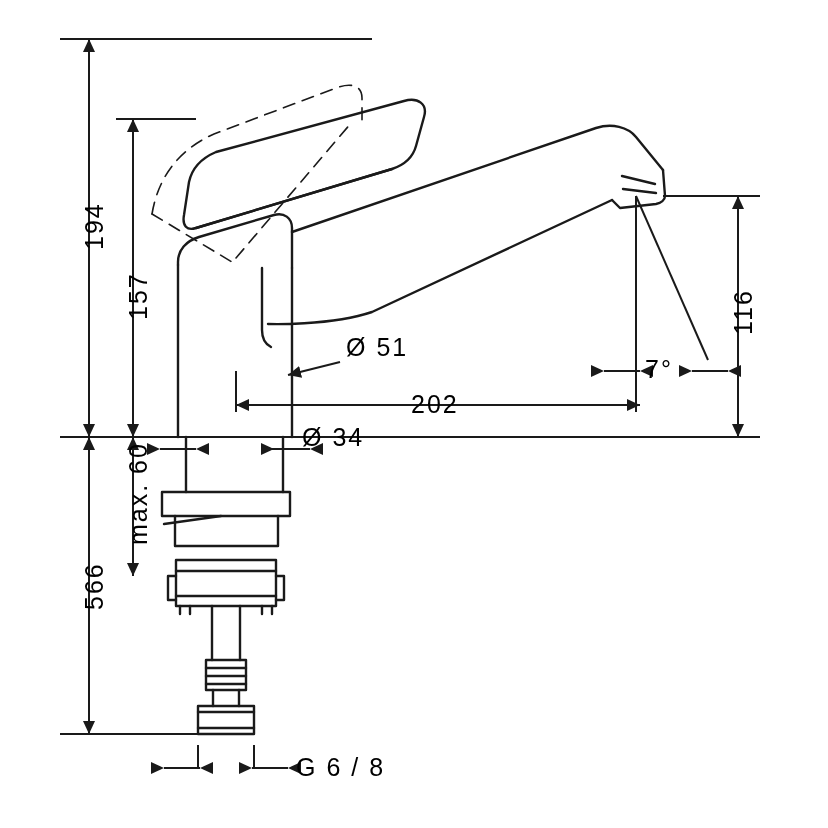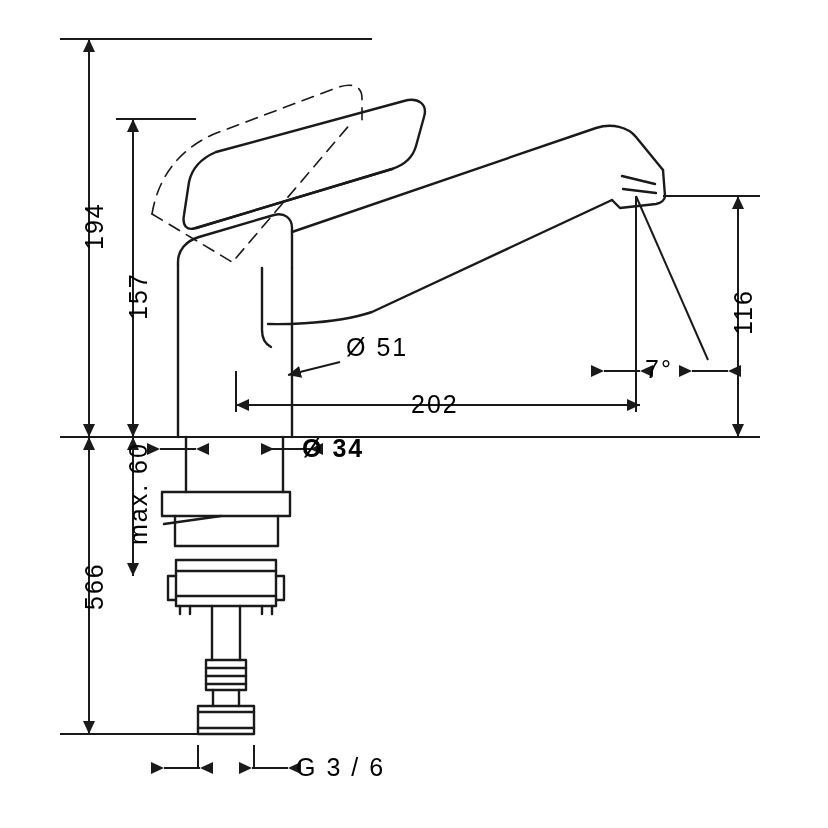--- a/index.html
+++ b/index.html
@@ -151,23 +151,23 @@
   <div class="dim-label rot" style="left:80px; top:250px; transform: rotate(-90deg);">194</div>
 
   <div class="dim-label rot" style="left:124px; top:320px; transform: rotate(-90deg);">157</div>
 
   <div class="dim-label rot" style="left:729px; top:335px; transform: rotate(-90deg);">116</div>
 
   <div class="dim-label" style="left:372px; top:390px;margin-left:39px;">202</div>
 
   <div class="dim-label" style="left:346px; top:333px;text-align:center;">Ø 51</div>
 
-  <div class="dim-label" style="left:302px; top:434px;font-weight:bold;">Ø 34</div>
+  <div class="dim-label" style="left:302px; top:423px;">Ø 34</div>
 
   <div class="dim-label rot" style="left:124px; top:545px; transform: rotate(-90deg);">max. 60</div>
 
   <div class="dim-label rot" style="left:80px; top:610px; transform: rotate(-90deg);">566</div>
 
   <div class="dim-label" style="left:645px; top:355px;">7°</div>
 
-  <div class="dim-label" style="left:296px; top:753px;">G 3 / 6</div>
+  <div class="dim-label" style="left:296px; top:753px;">G 6 / 8</div>
 
 </div>
 
 </body></html>

